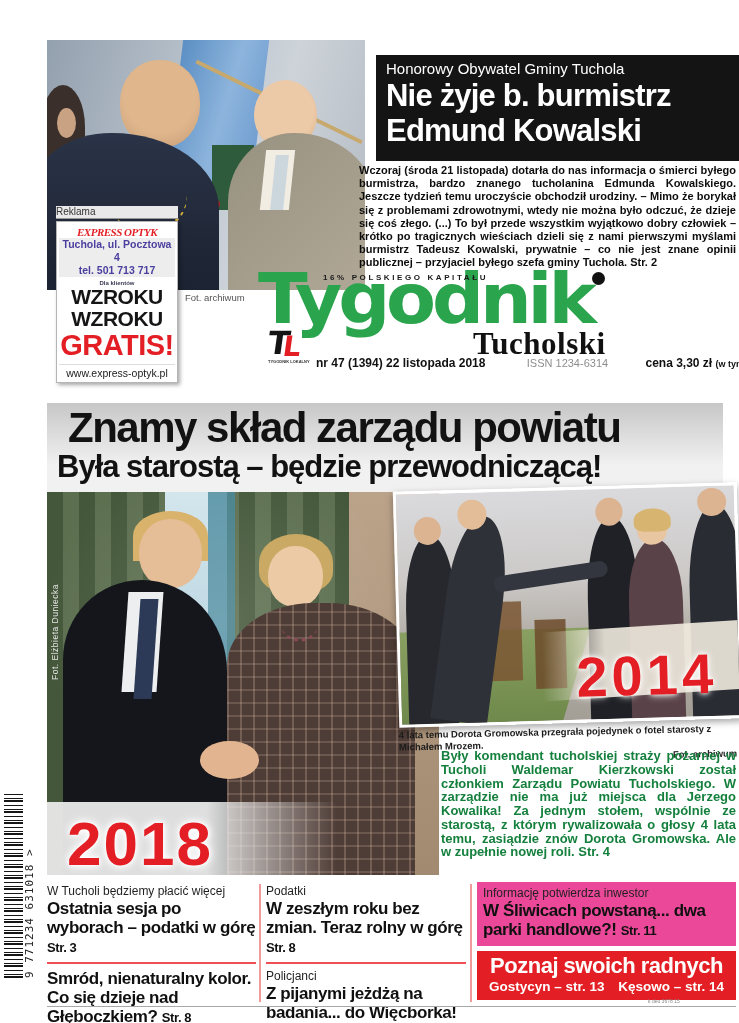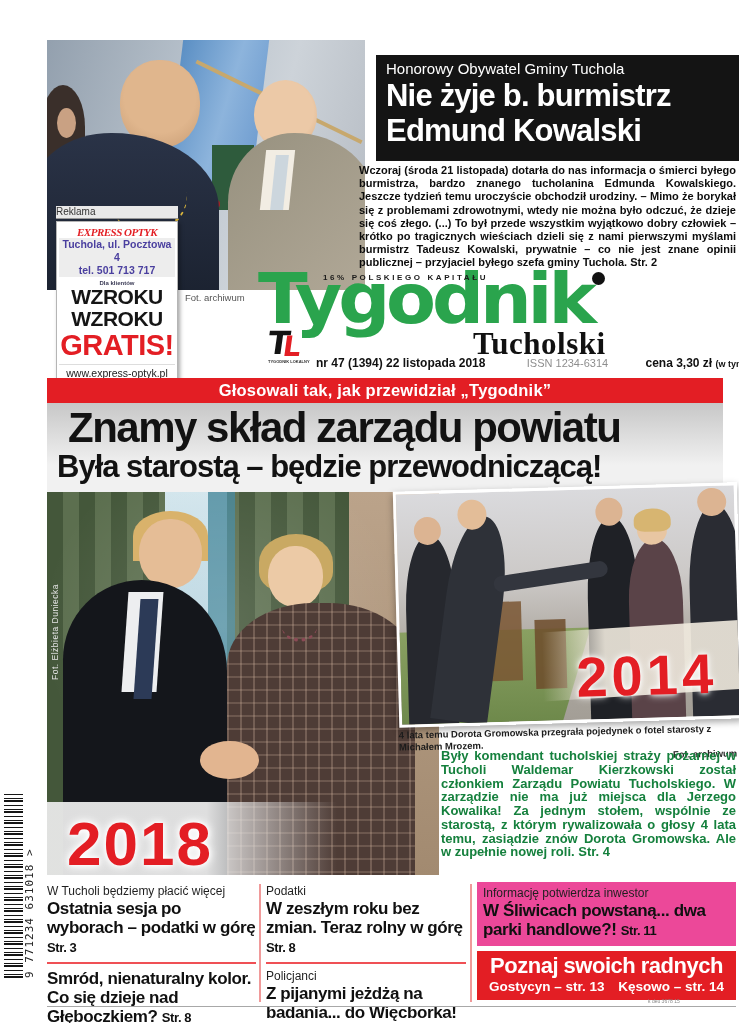--- a/index.html
+++ b/index.html
@@ -233,21 +233,20 @@
     <span class="tl-l">L</span>
     <div class="tl-cap">TYGODNIK LOKALNY</div>
   </div>
   <div class="abs edition">
     <span class="ed-nr">nr 47 (1394) 22 listopada 2018</span>
     <span class="ed-issn">ISSN 1234-6314</span>
     <span class="ed-price">cena 3,30 zł</span>
     <span class="ed-vat">(w tym 5% VAT)</span>
   </div>
 
-  <div class="abs banner">Głosowali tak, jak przewidział „Tygodnik”</div>
   <div class="abs lead-head">
     <div class="lh1">Znamy skład zarządu powiatu</div>
     <div class="lh2">Była starostą – będzie przewodniczącą!</div>
   </div>
 
   <div class="abs photo2018">
     <div class="abs p18-window"></div>
     <div class="abs p18-teal"></div>
     <div class="abs p18-wall"></div>
     <div class="abs p18-light"></div>

